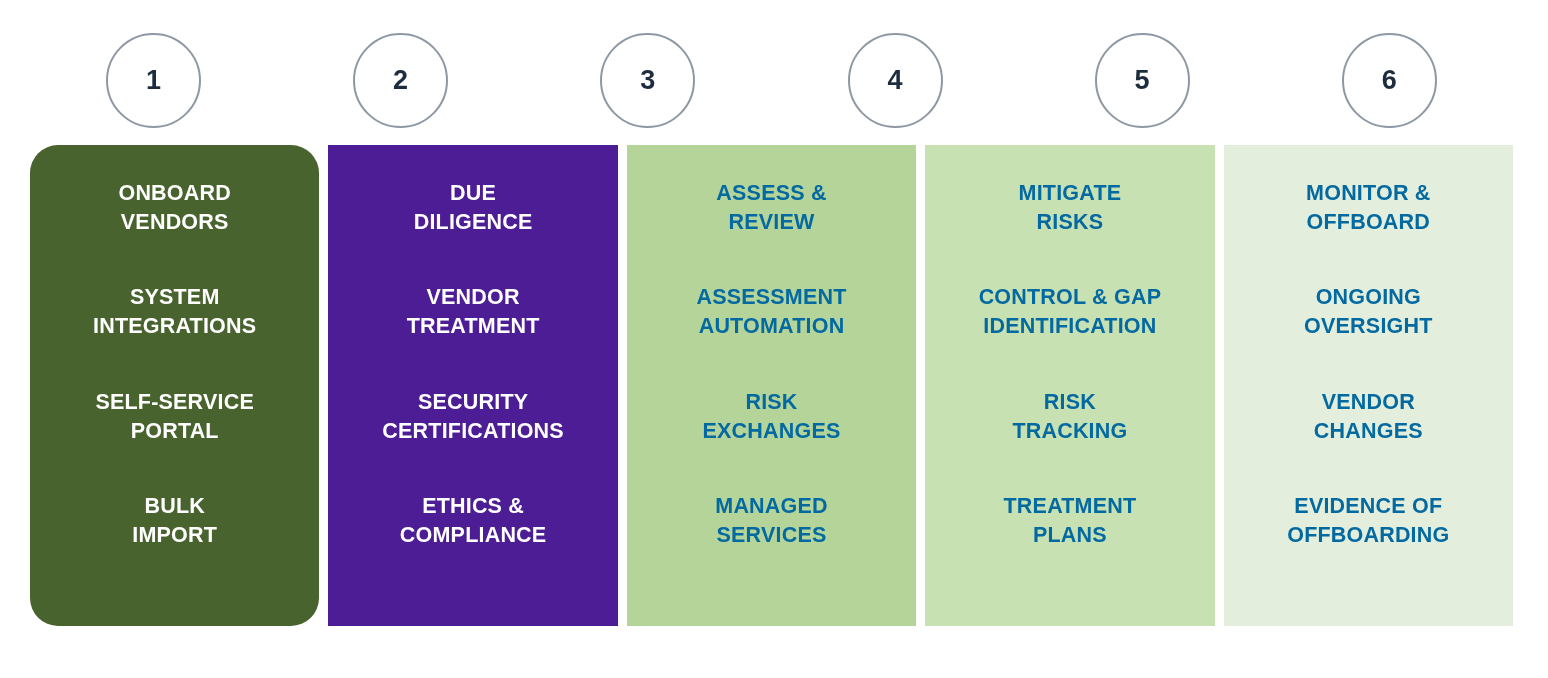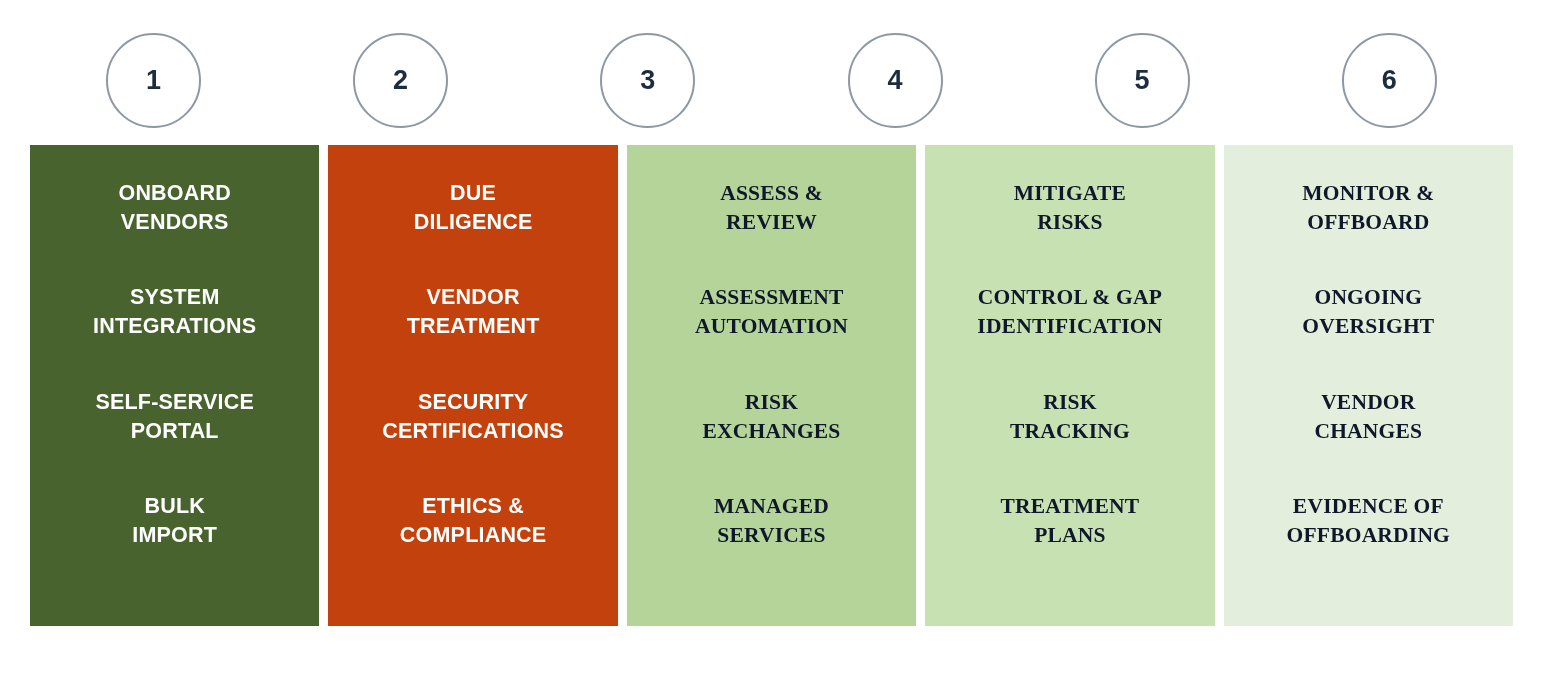--- a/index.html
+++ b/index.html
@@ -76,29 +76,29 @@
   }
   .cell-line {
     font-size: 21.5px;
     font-weight: bold;
     line-height: 29px;
     letter-spacing: 0.2px;
     white-space: nowrap;
   }
 
   
-  .col-1 { background: #49632f; }
-  .col-2 { background: #c2410c; justify-content: space-between; }
+  .col-1 { background: #49632f; border-radius: 28px; }
+  .col-2 { background: #4c1d95; justify-content: space-between; }
   .col-3 { background: #b5d49a; }
   .col-4 { background: #c8e1b2; }
   .col-5 { background: #cbe4b6; }
   .col-6 { background: #e3eedc; }
 
   .text-light .cell-line { color: #ffffff; }
-  .text-dark  .cell-line { color: #0f172a; font-family: Liberation Serif, serif; }
+  .text-dark  .cell-line { color: #0369a1; }
 </style>
 </head>
 <body>
 
 <div class="canvas">
 
   <div class="circles-row" id="circles-row">
       <div class="circle-cell">
         <div class="circle">
           <span>1</span>

